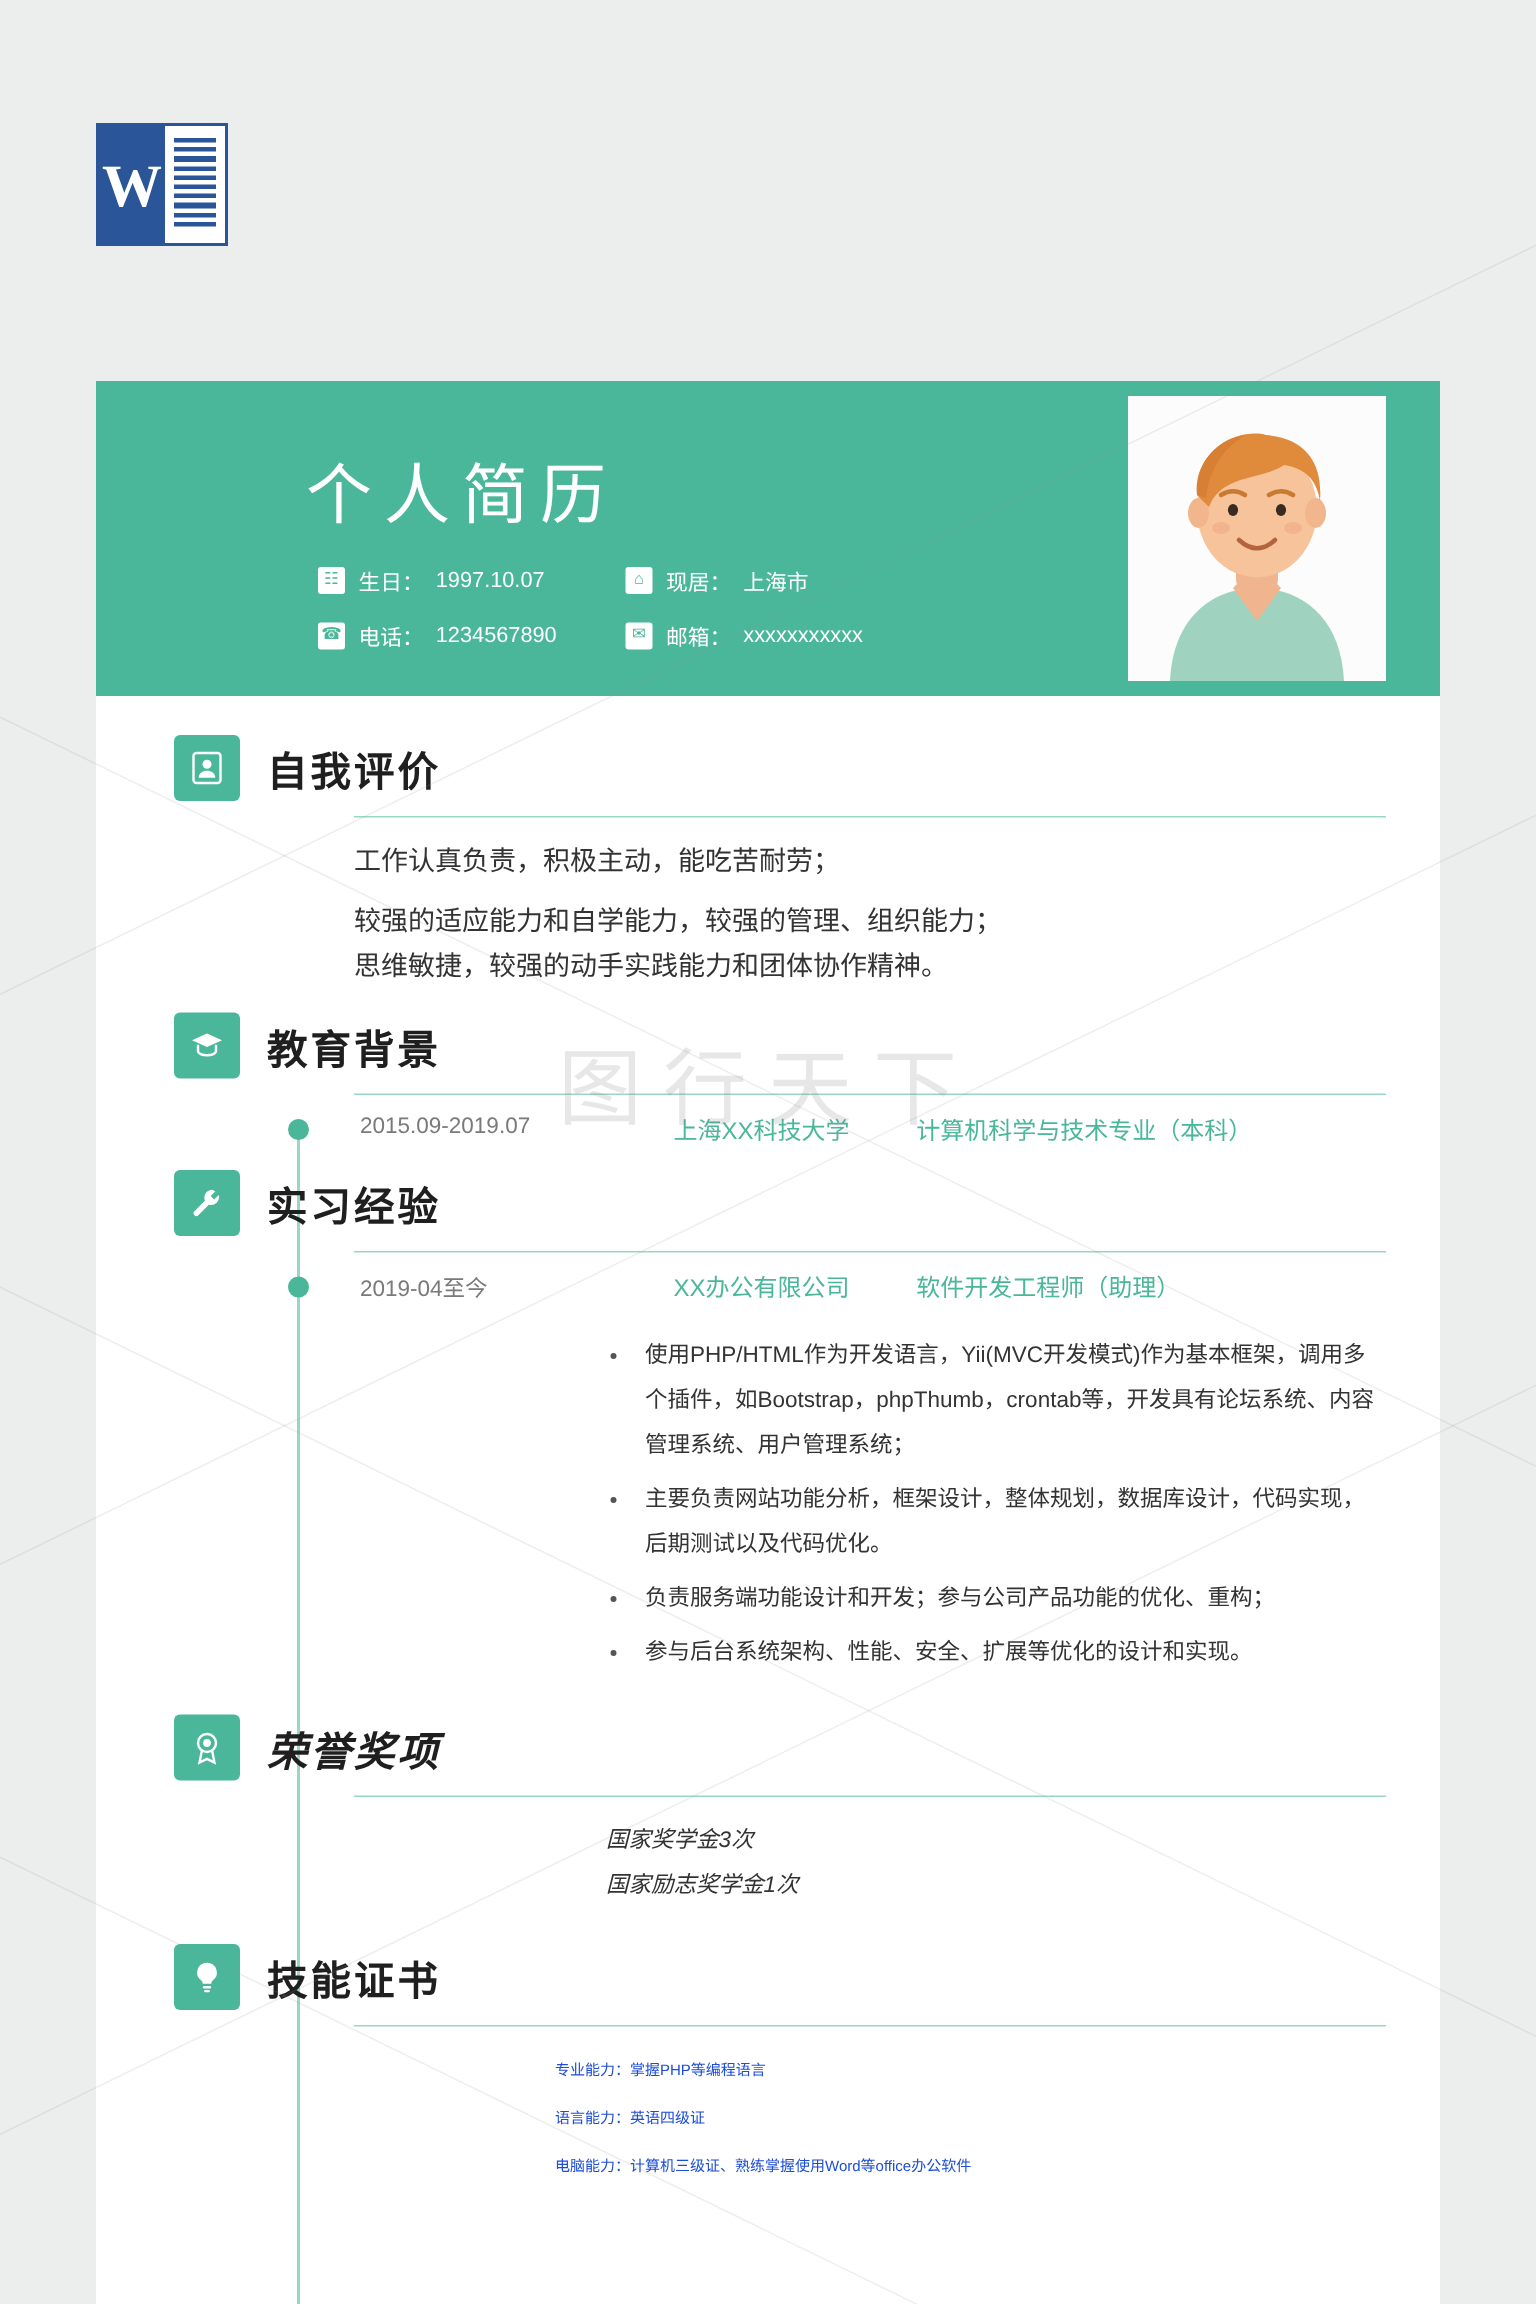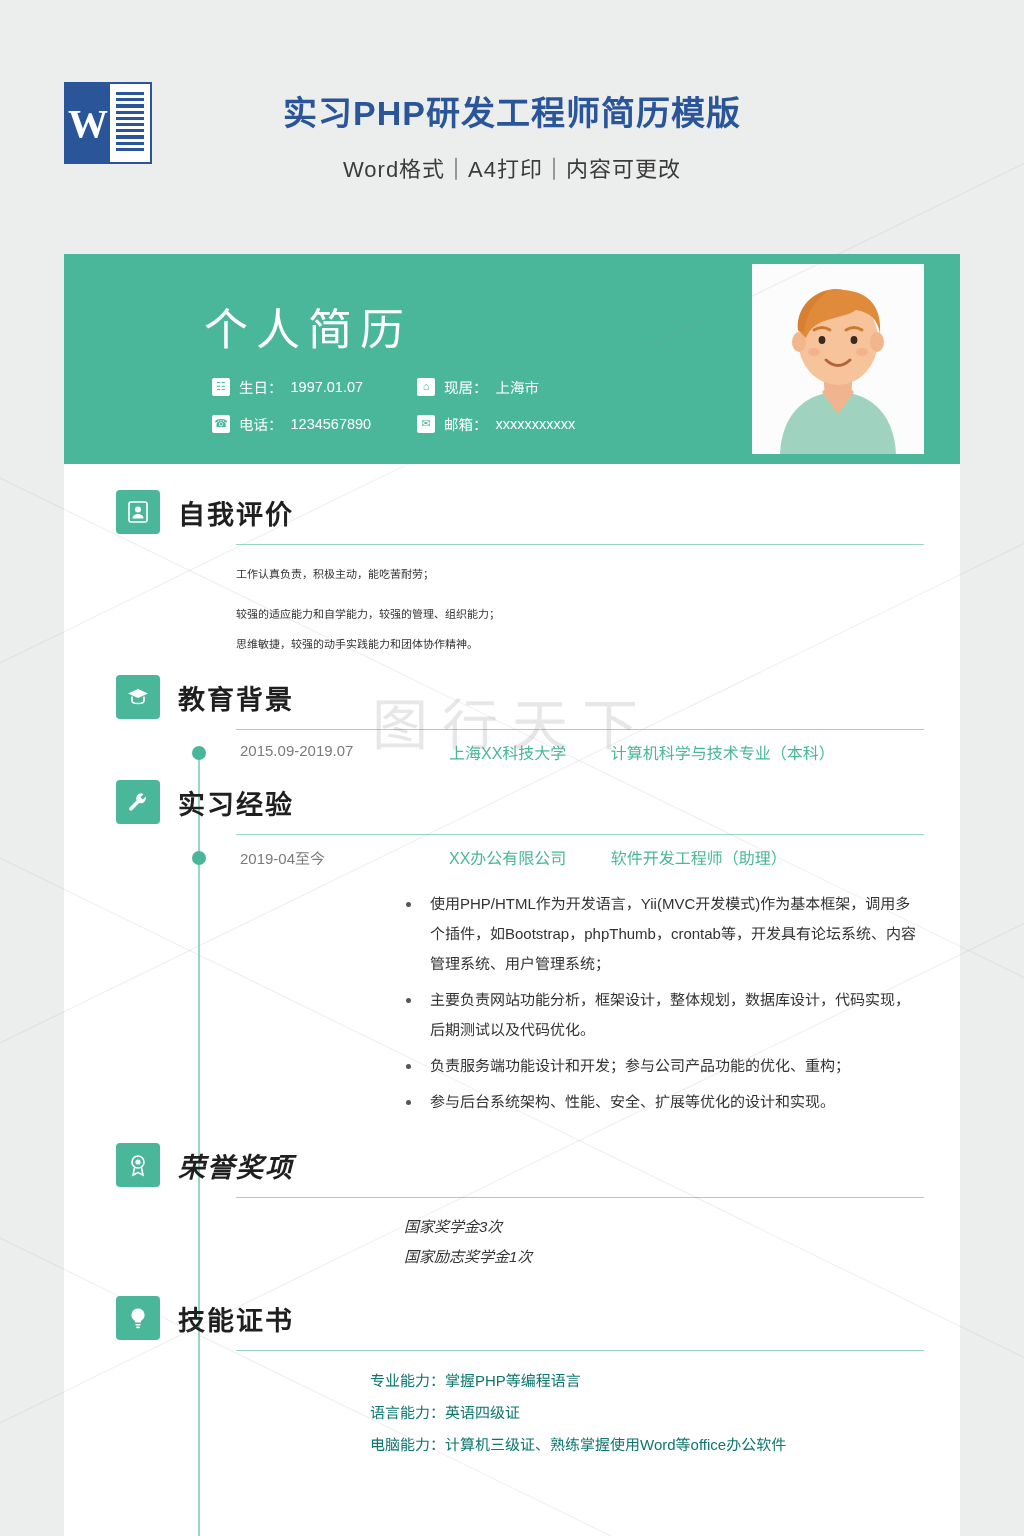--- a/index.html
+++ b/index.html
@@ -171,21 +171,21 @@
   }
   .sec-rule {
     margin: 0 36px 0 172px;
     height: 1px;
     background: #9ad6c5;
   }
 
   .sec-body {
     padding: 14px 22px 10px 172px;
     color: #333333;
-    font-size: 11px;
+    font-size: 18px;
     line-height: 30px;
   }
   .sec-body p { margin: 0 0 10px 0; }
   .sec-body p.tight { margin-bottom: 0; }
 
   
   .entry { position: relative; padding: 10px 40px 6px 0; }
   .entry-date {
     position: absolute;
     left: 38px; top: 12px;
@@ -223,23 +223,23 @@
   ul.bullets li::marker { color: #555; }
 
   .plain-list { padding: 14px 40px 8px 172px; }
   .plain-list div {
     font-size: 15px;
     line-height: 30px;
     color: #333;
   }
   .skills { padding: 14px 40px 8px 136px; }
   .skills div {
-    font-size: 15px;
+    font-size: 10px;
     line-height: 32px;
-    color: #0f766e;
+    color: #1d4ed8;
   }
 
   
   .watermark {
     position: absolute;
     left: 0; top: 0; right: 0; bottom: 0;
     pointer-events: none;
     z-index: 40;
   }
   .wm-text {
@@ -274,36 +274,32 @@
           <i></i>
           <i></i>
           <i></i>
           <i></i>
           <i></i>
           <i></i>
           <i></i>
           <i></i>
       </div>
     </div>
-    <div class="title-block">
-      <div class="doc-title">实习PHP研发工程师简历模版</div>
-      <div class="doc-subtitle">Word格式｜A4打印｜内容可更改</div>
-    </div>
   </div>
 
   <div class="sheet">
 
     <div class="banner">
       <div class="banner-name">个人简历</div>
 
       <div class="contact-grid">
         <div class="contact-item">
           <span class="c-icon">☷</span>
           <span class="c-label">生日：</span>
-          <span>1997.01.07</span>
+          <span>1997.10.07</span>
         </div>
         <div class="contact-item">
           <span class="c-icon">⌂</span>
           <span class="c-label">现居：</span>
           <span>上海市</span>
         </div>
         <div class="contact-item">
           <span class="c-icon">☎</span>
           <span class="c-label">电话：</span>
           <span>1234567890</span>

